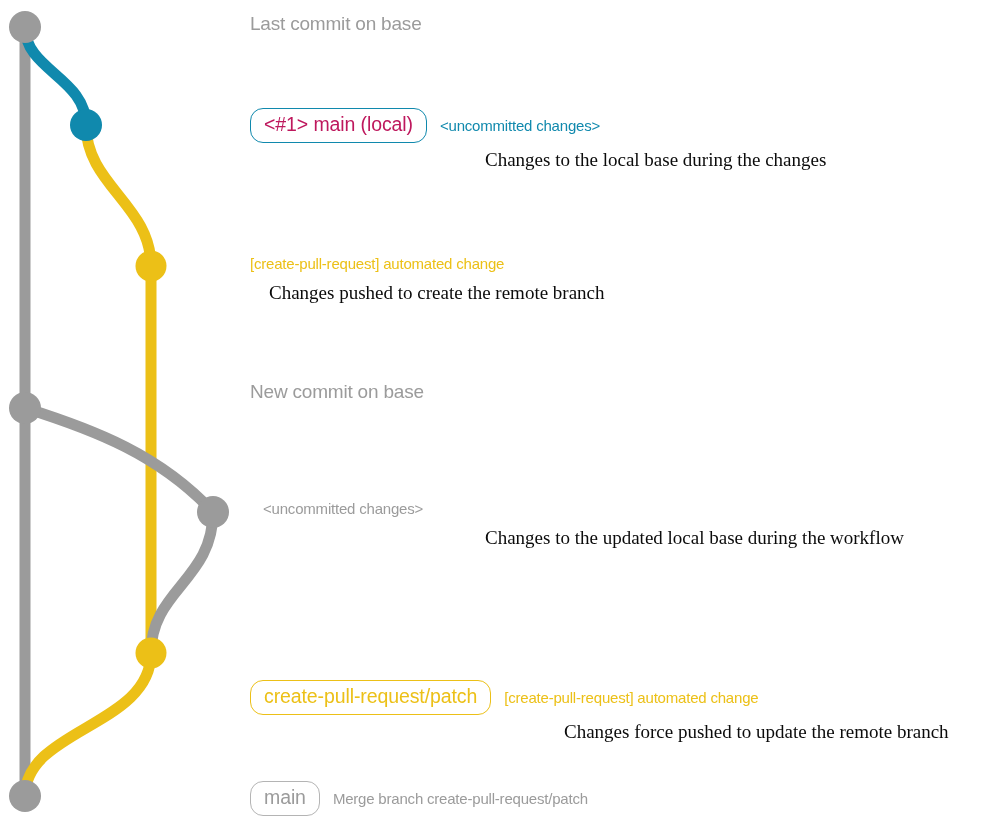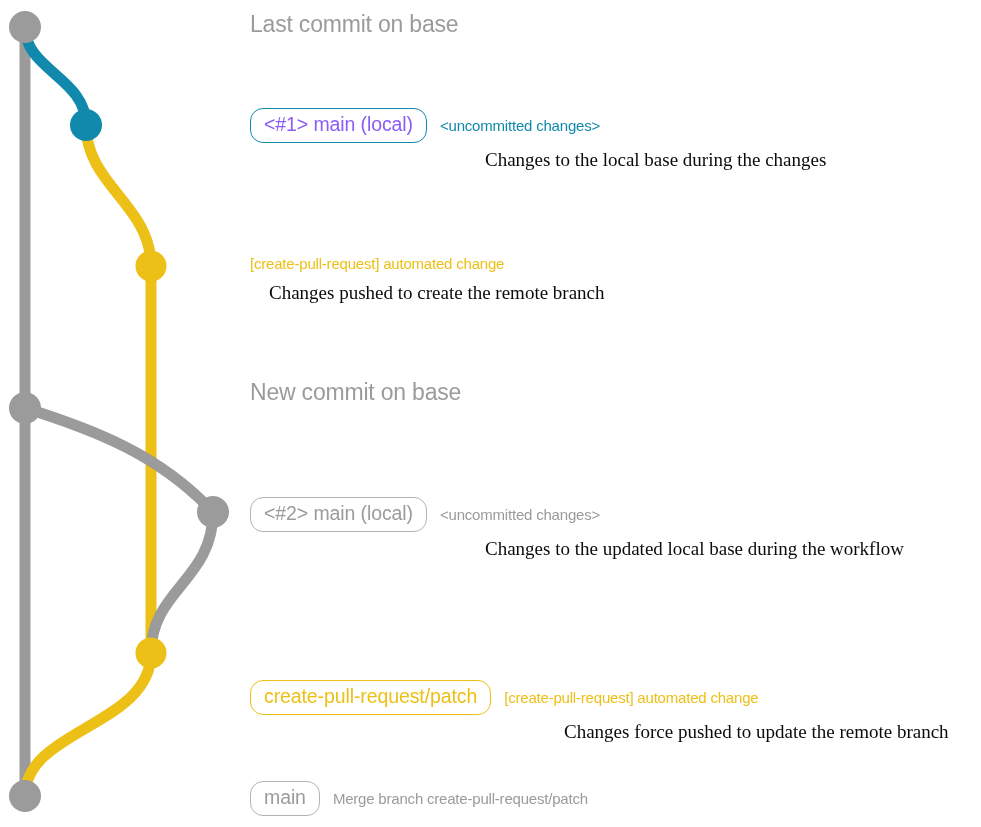--- a/index.html
+++ b/index.html
@@ -54,21 +54,21 @@
     border-radius: 13px;
     padding: 4px 13px 6px 13px;
     font-size: 19.5px;
     line-height: 23px;
     color: #9b9b9b;
     background: #ffffff;
     letter-spacing: -0.1px;
   }
   .badge.teal {
     border-color: #1089ad;
-    color: #8b5cf6;
+    color: #be185d;
   }
   .badge.yellow {
     border-color: #ecc017;
     color: #ecc017;
   }
   .badge.gray {
     border-color: #b4b4b4;
     color: #9b9b9b;
   }
 
@@ -87,21 +87,21 @@
   .note {
     font-family: "Liberation Serif", serif;
     font-size: 19px;
     line-height: 22px;
     color: #0b0b0b;
     margin-top: 6px;
     white-space: nowrap;
   }
 
   .heading {
-    font-size: 23px;
+    font-size: 19px;
     line-height: 24px;
     color: #9b9b9b;
     letter-spacing: -0.2px;
     white-space: nowrap;
   }
 </style>
 </head>
 <body>
 
 <svg id="graph" viewBox="0 0 981 827" width="981" height="827" xmlns="http://www.w3.org/2000/svg">
@@ -149,21 +149,20 @@
     </div>
     <div class="note" style="margin-left:19px;">Changes pushed to create the remote branch</div>
   </div>
 
   <div class="row" style="top:380px;">
     <div class="heading">New commit on base</div>
   </div>
 
   <div class="row" style="top:497px;">
     <div class="row-main">
-      <span class="badge gray">&lt;#2&gt; main (local)</span>
       <span class="subject gray">&lt;uncommitted changes&gt;</span>
     </div>
     <div class="note" style="margin-left:235px;">Changes to the updated local base during the workflow</div>
   </div>
 
   <div class="row" style="top:637px;margin-top:43px;">
     <div class="row-main">
       <span class="badge yellow">create-pull-request/patch</span>
       <span class="subject yellow">[create-pull-request] automated change</span>
     </div>

